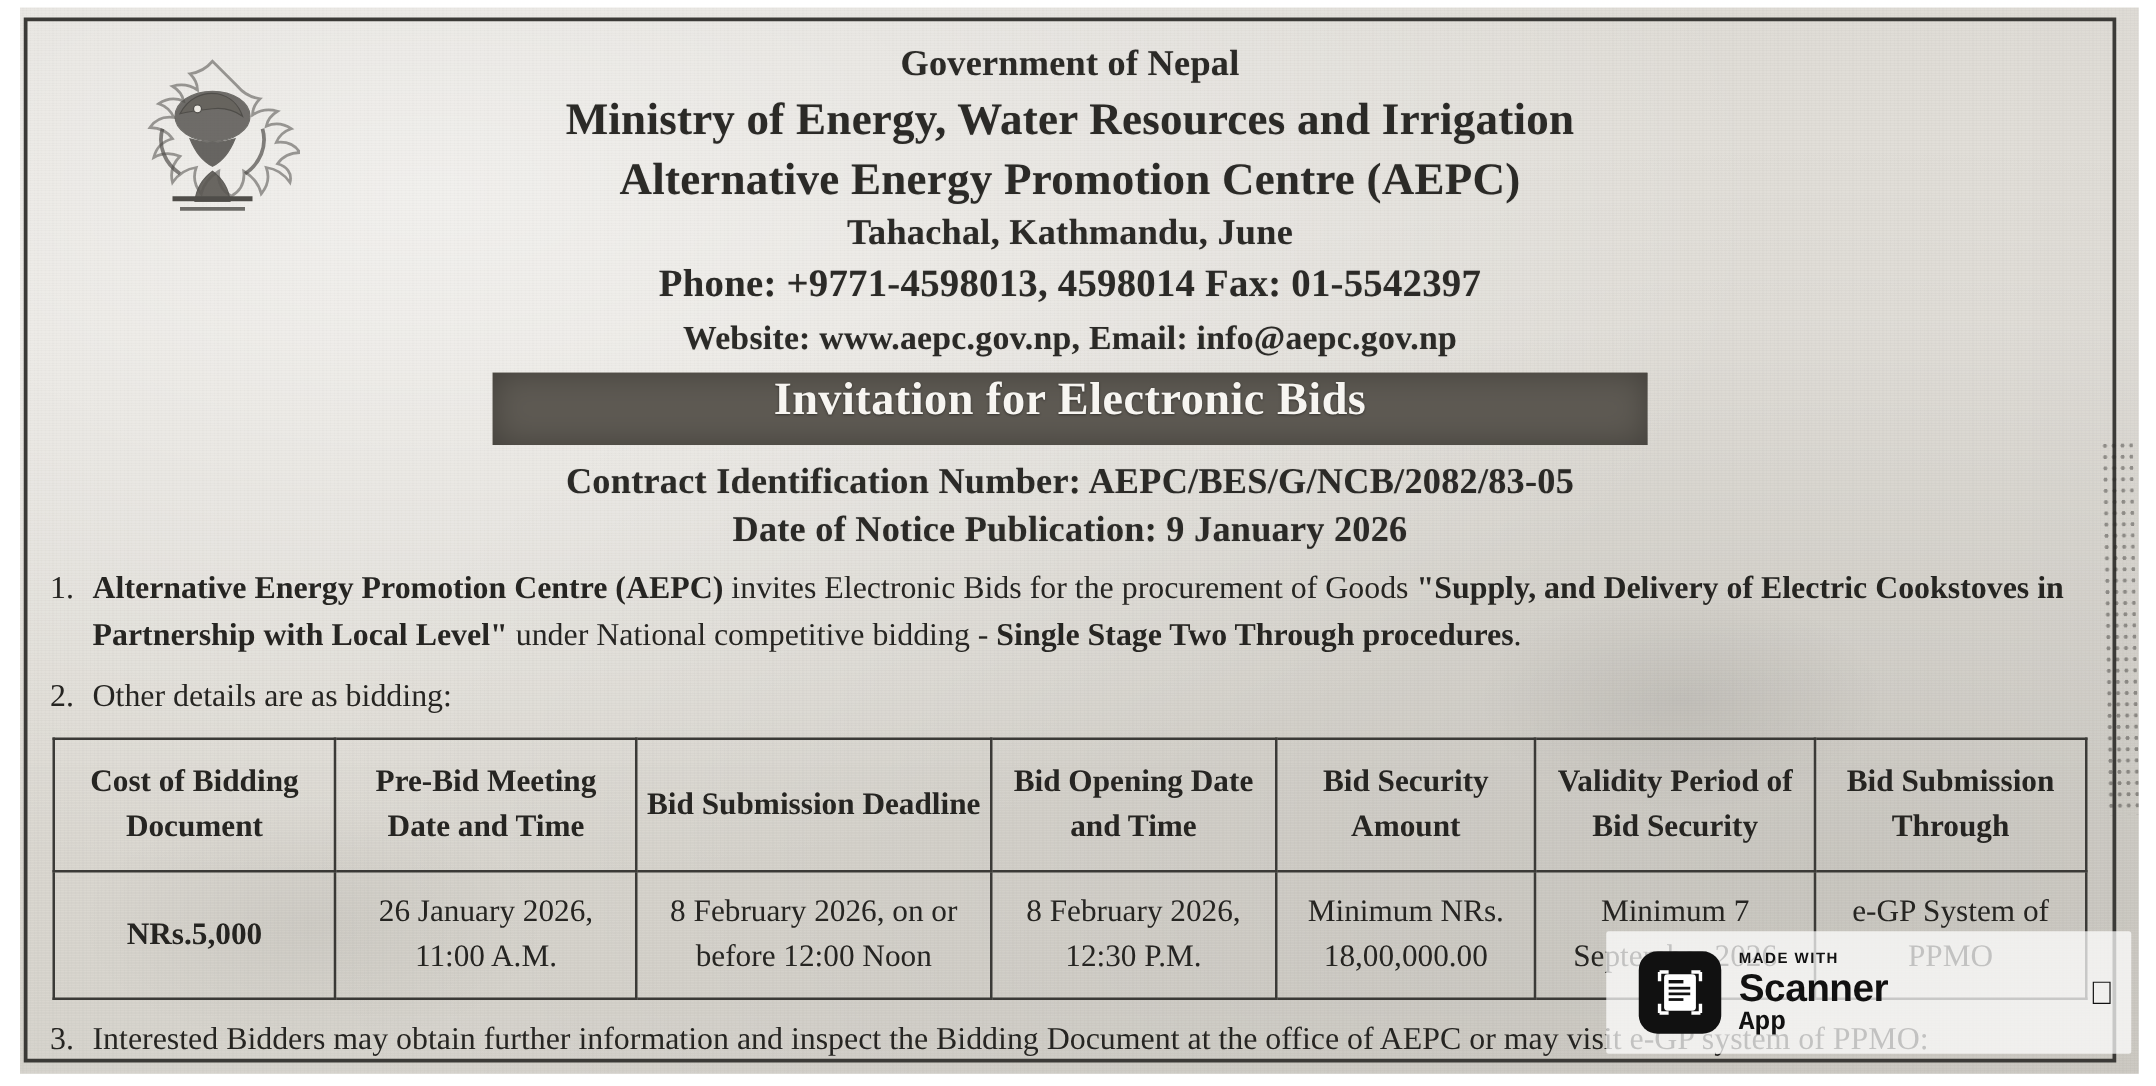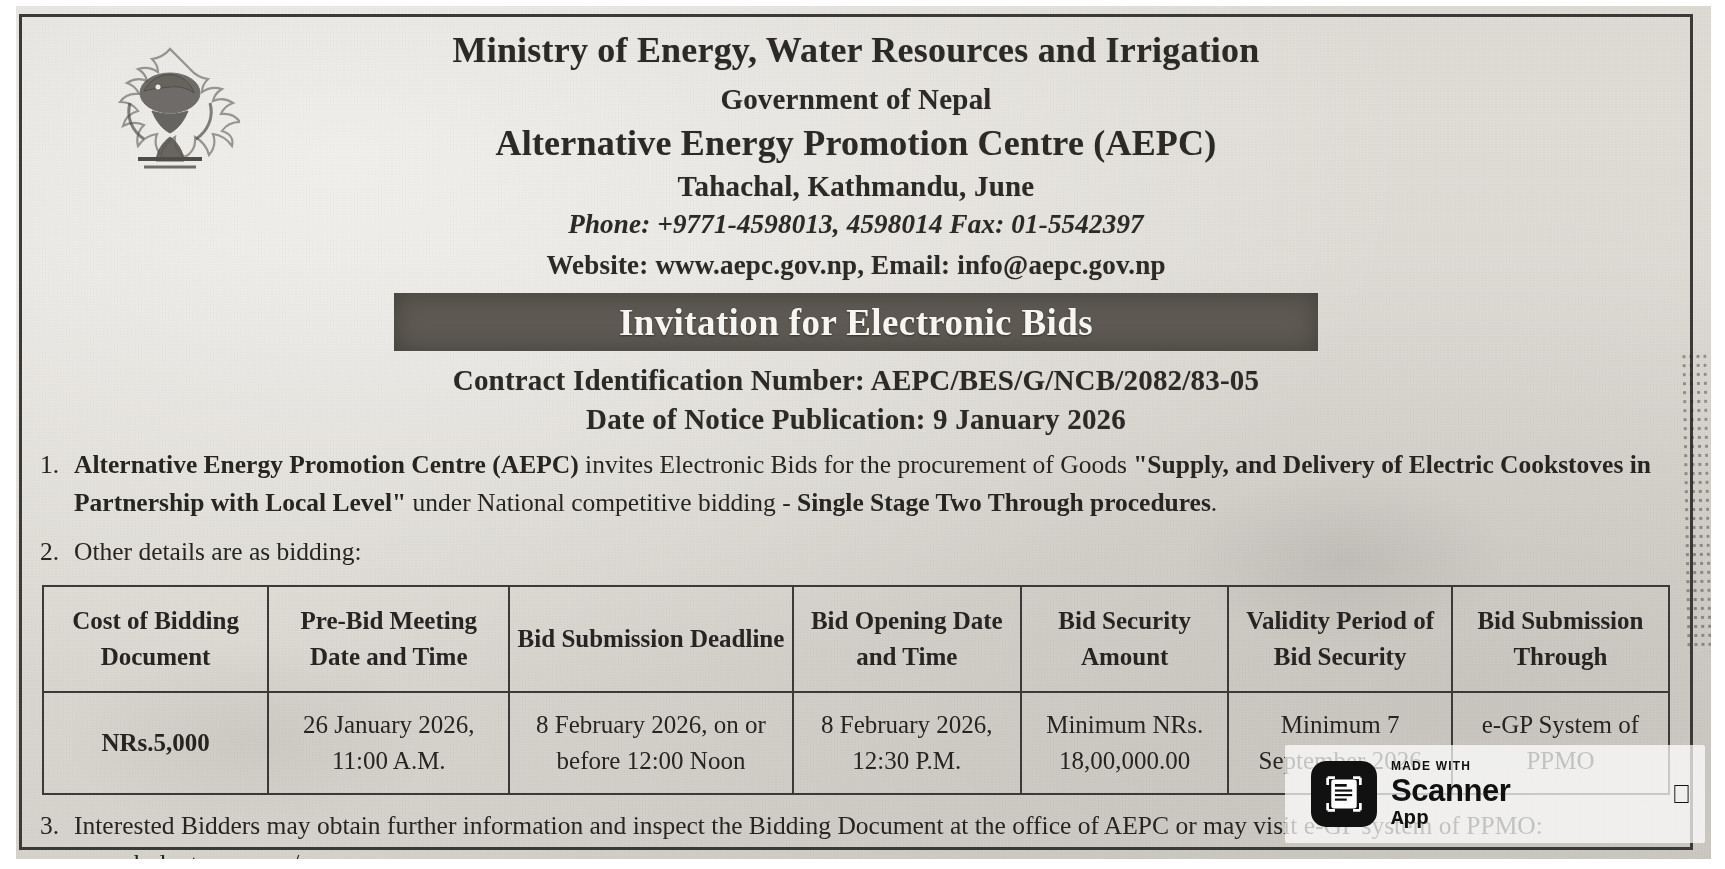--- a/index.html
+++ b/index.html
@@ -76,31 +76,31 @@
   .hdr {
     text-align: center;
     color: #2b2a27;
     letter-spacing: .2px;
     text-shadow: 0 0 1px rgba(0,0,0,.18);
   }
   .hdr.l1 { font-size: 29px; font-weight: 700; margin-top: 12px; }
   .hdr.l2 { font-size: 36px; font-weight: 700; margin-top: 6px; }
   .hdr.l3 { font-size: 36px; font-weight: 700; margin-top: 6px; }
   .hdr.l4 { font-size: 29px; font-weight: 700; margin-top: 6px; }
-  .hdr.l5 { font-size: 27px; font-weight: 700; margin-top: 6px; font-style: italic; }
+  .hdr.l5 { font-size: 31px; font-weight: 700; margin-top: 6px; }
   .hdr.l6 { font-size: 27px; font-weight: 700; margin-top: 10px; }
 
   
   #title-band {
     margin: 12px auto 0 auto;
     width: 924px;
     height: 58px;
     background: #5e5a53;
     display: flex;
-    align-items: center;
+    align-items: flex-start;
     justify-content: center;
     box-shadow: inset 0 0 26px rgba(0,0,0,.30);
   }
   #title-band .t {
     color: #f7f5f1;
     font-size: 37px;
     font-weight: 700;
     letter-spacing: .4px;
     text-shadow: 0 1px 2px rgba(0,0,0,.45);
   }
@@ -257,22 +257,22 @@
             <circle cx="58" cy="46" r="3.2" fill="#ece9e3"></circle>
             <path d="M52 70c4 10 10 18 18 22 8-4 14-12 18-22-12 4-24 4-36 0z" fill="#3a3834" opacity=".85"></path>
             <path d="M70 96c-8 6-13 14-14 24h28c-1-10-6-18-14-24z" fill="#46433e" opacity=".9"></path>
             <path d="M38 118h64" stroke="#3a3834" stroke-width="4" fill="none"></path>
             <path d="M44 126h52" stroke="#3a3834" stroke-width="3" fill="none" opacity=".8"></path>
             <path d="M30 62c-4 14 2 28 14 36M110 62c4 14-2 28-14 36" stroke="#3a3834" stroke-width="3" fill="none" opacity=".7"></path>
           </g>
         </svg>
       </div>
 
+      <div class="hdr l1">Government of Nepal</div>
       <div class="hdr l2">Ministry of Energy, Water Resources and Irrigation</div>
-      <div class="hdr l1">Government of Nepal</div>
       <div class="hdr l3">Alternative Energy Promotion Centre (AEPC)</div>
       <div class="hdr l4">Tahachal, Kathmandu, June</div>
       <div class="hdr l5">Phone: +9771-4598013, 4598014 Fax: 01-5542397</div>
       <div class="hdr l6">Website: www.aepc.gov.np, Email: info@aepc.gov.np</div>
 
       <div id="title-band">
         <div class="t">Invitation for Electronic Bids</div>
       </div>
 
       <div class="hdr cid">Contract Identification Number: AEPC/BES/G/NCB/2082/83-05</div>

